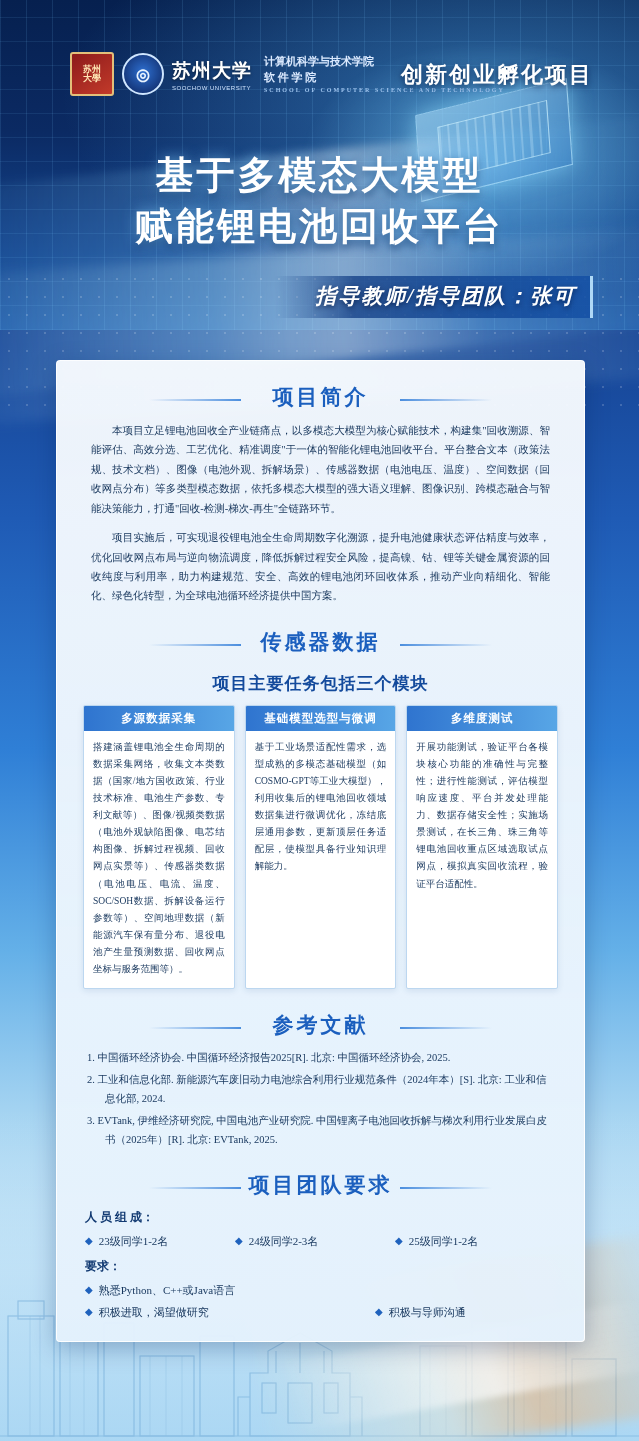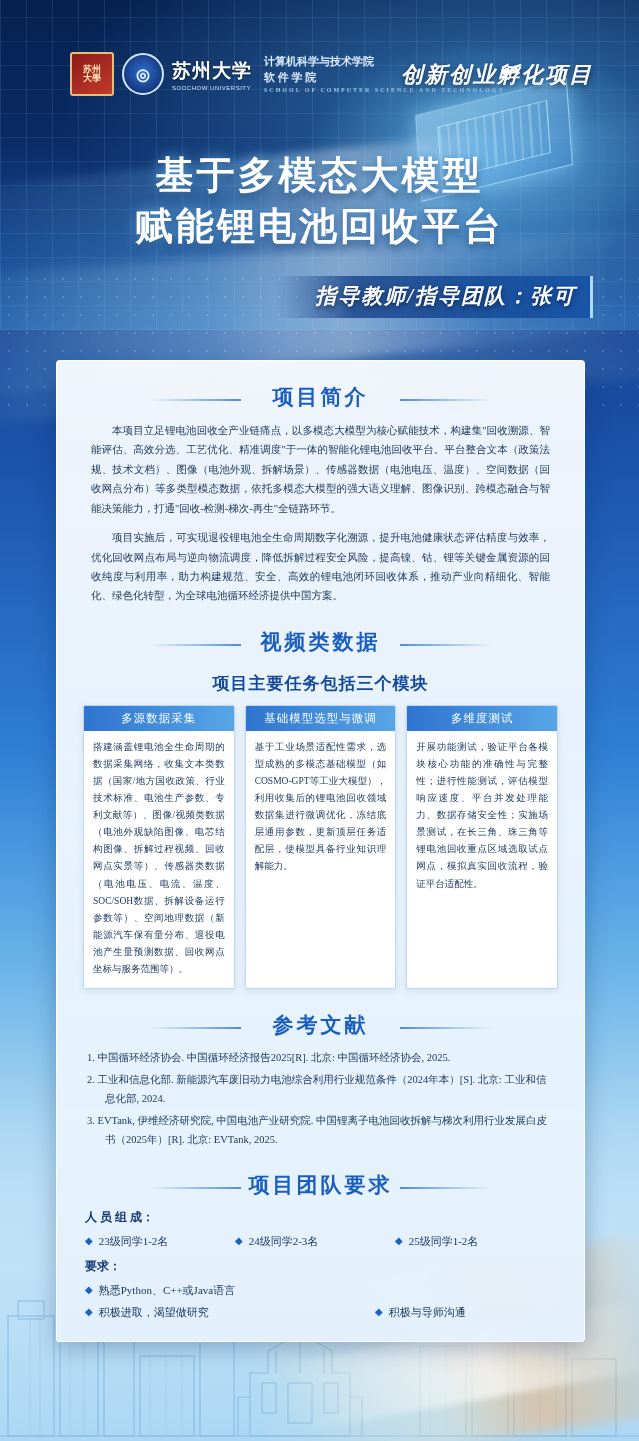--- a/index.html
+++ b/index.html
@@ -103,21 +103,21 @@
     font-family:"Liberation Serif", serif; text-shadow:0 1px 3px rgba(0,0,0,.5);
   }
   .uni-en{ color:#cfe4ff; font-size:6px; letter-spacing:.5px; display:block; margin-top:1px;}
   .school{
     margin-left:4px; color:#dbeaff; font-size:11px; line-height:1.45; font-weight:bold;
     font-family:"Liberation Serif", serif;
   }
   .school .en{ display:block; color:#9fc4ee; font-size:6px; letter-spacing:2px;}
   .program {
     position:absolute; right: 56px; top: 8px;
-    color:#ffffff; font-size:22px; font-weight:bold; font-style:italic;
+    color:#ffffff; font-size:22px; font-weight:bold; 
     font-family:"Liberation Serif", serif;
     letter-spacing:2px;
     text-shadow: 0 2px 6px rgba(0,20,60,.75);
   }
   
   .title-wrap{ position:absolute; left:0; top:150px; width:639px; text-align:center;}
   .title-line{
     color:#ffffff; font-weight:bold; font-size:38px; letter-spacing:3px; line-height:1.35;
     font-family:"Liberation Serif", serif;
     text-shadow: 0 0 14px rgba(120,200,255,.85), 0 3px 8px rgba(0,25,70,.85);
@@ -165,21 +165,21 @@
     text-align:center; color:#134a9c; font-size:17px; font-weight:bold; letter-spacing:1px;
     margin: 16px 0 10px 0; font-family:Liberation Sans, sans-serif;
   }
   .cards3{ display:flex; gap:10px; margin:0 26px;}
   .mod{
     flex:1; border:1px solid #bcd7f0; background:#ffffff; border-radius:2px; overflow:hidden;
     box-shadow:0 2px 6px rgba(20,60,120,.10);
   }
   .mod-h{
     background:linear-gradient(90deg,#2f74cf,#58a6e6);
-    color:#ffffff; text-align:center; font-size:11.5px; font-weight:normal; letter-spacing:1px;
+    color:#ffffff; text-align:center; font-size:11.5px; font-weight:bold; letter-spacing:1px;
     padding:5px 0; font-family:"Liberation Serif", serif;
   }
   .mod-b{
     padding:8px 9px 10px 9px; color:#18375d; font-size:9.5px; line-height:1.8; text-align:justify;
     font-family:"Liberation Serif", serif;
   }
   .ref-list{ margin:2px 30px 4px 30px; padding:0; list-style:none;}
   .ref-list li{
     color:#16365d; font-size:10.5px; line-height:1.75; margin-bottom:4px;
     font-family:"Liberation Serif", serif;
@@ -260,21 +260,21 @@
 
   <div class="card">
 
     <div class="sec-head">
       <span class="t">项目简介</span>
     </div>
     <p class="body-text">本项目立足锂电池回收全产业链痛点，以多模态大模型为核心赋能技术，构建集"回收溯源、智能评估、高效分选、工艺优化、精准调度"于一体的智能化锂电池回收平台。平台整合文本（政策法规、技术文档）、图像（电池外观、拆解场景）、传感器数据（电池电压、温度）、空间数据（回收网点分布）等多类型模态数据，依托多模态大模型的强大语义理解、图像识别、跨模态融合与智能决策能力，打通"回收-检测-梯次-再生"全链路环节。</p>
     <p class="body-text">项目实施后，可实现退役锂电池全生命周期数字化溯源，提升电池健康状态评估精度与效率，优化回收网点布局与逆向物流调度，降低拆解过程安全风险，提高镍、钴、锂等关键金属资源的回收纯度与利用率，助力构建规范、安全、高效的锂电池闭环回收体系，推动产业向精细化、智能化、绿色化转型，为全球电池循环经济提供中国方案。</p>
 
     <div class="sec-head">
-      <span class="t">视频类数据</span>
+      <span class="t">传感器数据</span>
     </div>
     <div class="task-sub">项目主要任务包括三个模块</div>
 
     <div class="cards3">
       <div class="mod">
         <div class="mod-h">多源数据采集</div>
         <div class="mod-b">搭建涵盖锂电池全生命周期的数据采集网络，收集文本类数据（国家/地方国收政策、行业技术标准、电池生产参数、专利文献等）、图像/视频类数据（电池外观缺陷图像、电芯结构图像、拆解过程视频、回收网点实景等）、传感器类数据（电池电压、电流、温度、SOC/SOH数据、拆解设备运行参数等）、空间地理数据（新能源汽车保有量分布、退役电池产生量预测数据、回收网点坐标与服务范围等）。</div>
       </div>
       <div class="mod">
         <div class="mod-h">基础模型选型与微调</div>

